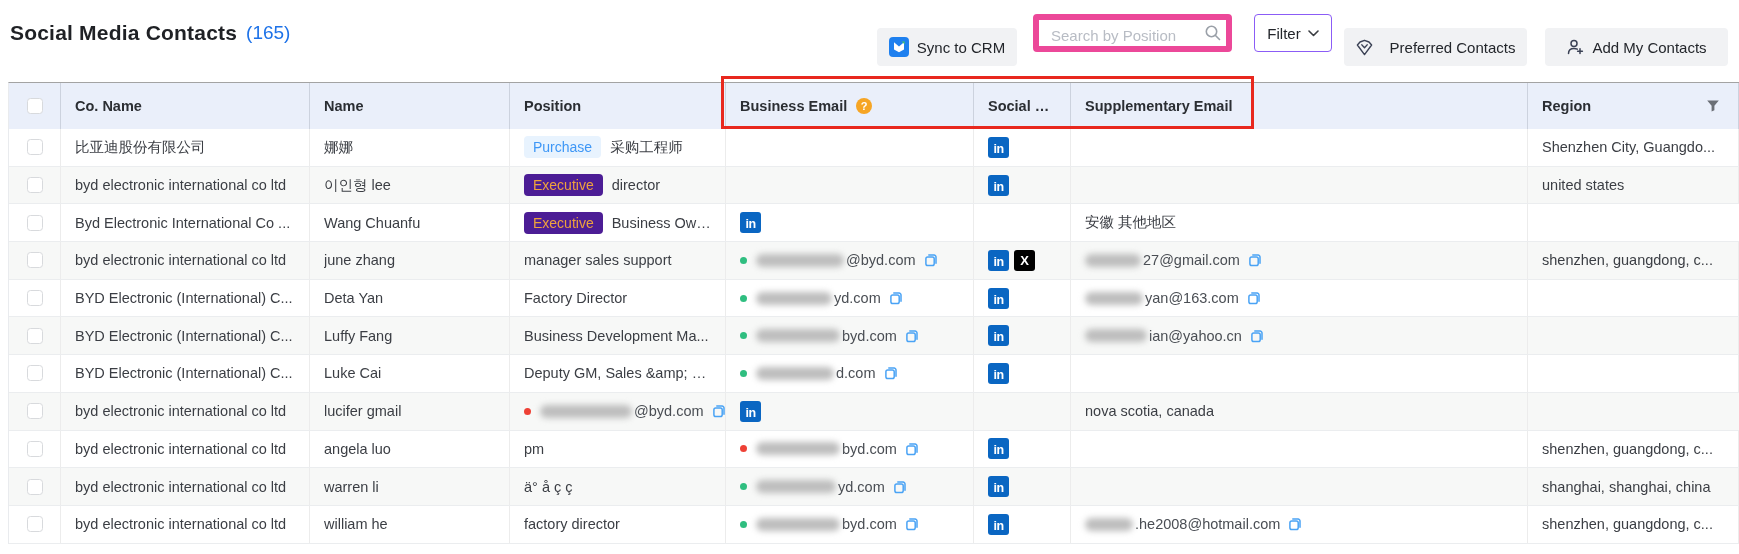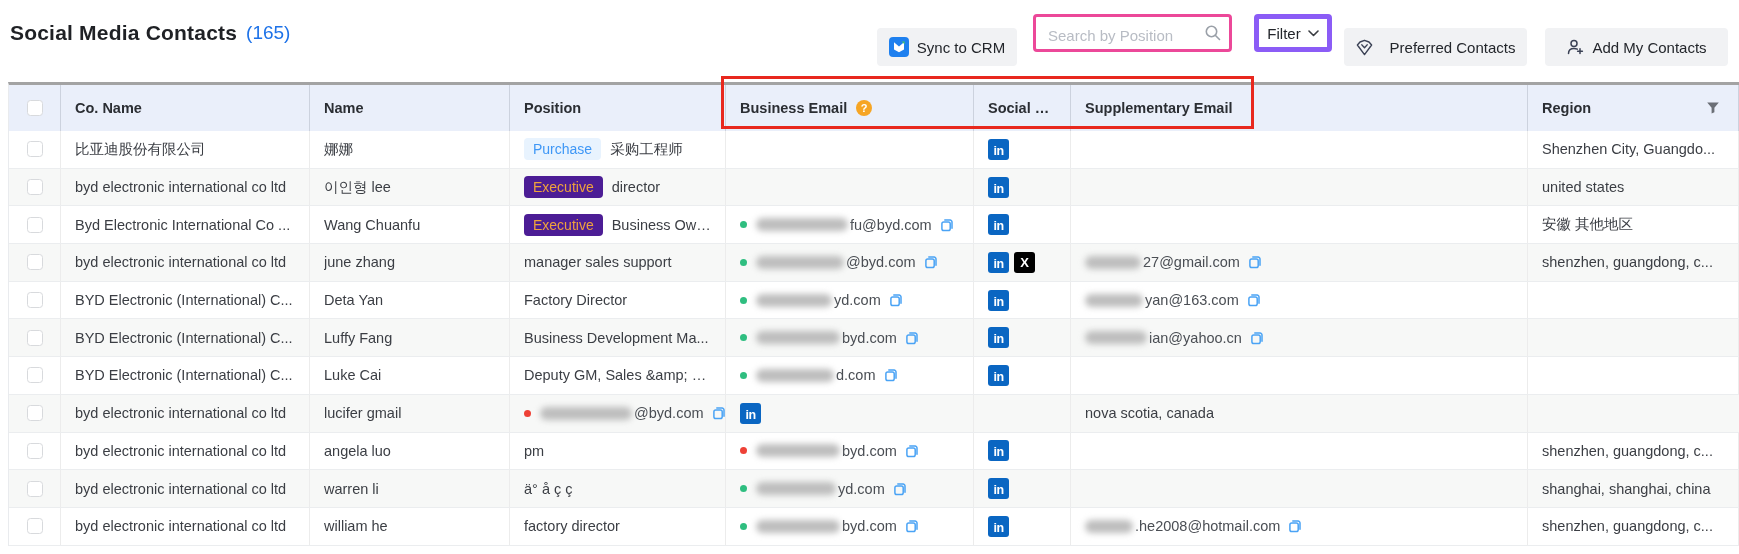--- a/index.html
+++ b/index.html
@@ -8,34 +8,34 @@
   .page { position:relative; width:1739px; height:554px; background:#fff; overflow:hidden; }
 
   
   .topbar { position:absolute; left:10px; right:11px; top:13px; height:40px; display:flex; align-items:center; }
   .title { font-size:21px; font-weight:700; color:#1f2125; letter-spacing:.2px; }
   .count { font-size:19px; font-weight:500; color:#1d72e8; margin-left:9px; }
   .spacer { flex:1; }
   .btn { height:38px; display:flex; align-items:center; justify-content:center; gap:8px;
          border-radius:4px; font-size:15px; color:#23262b; cursor:pointer; flex:none; }
   .btn.gray { background:#f1f2f4;margin-top:28px; }
-  .btn.white { background:#fff; border:5px solid #8b5cf6; }
+  .btn.white { background:#fff; border:1px solid #8b5cf6; }
   .btn-sync { width:140px; }
   .search-wrap { position:relative; width:199px; margin-left:16px; flex:none; }
-  .search-input { width:100%; height:38px; border:3px solid #ec4899; border-radius:4px;
+  .search-input { width:100%; height:38px; border:6px solid #ec4899; border-radius:4px;
                   padding:4px 34px 0 12px; font-size:15px; color:#333; outline:none;
                   font-family:"Liberation Sans", sans-serif; }
   .search-input::placeholder { color:#b8bcc4; }
   .search-icon { position:absolute; right:10px; top:10px; }
   .btn-filter { width:78px; margin-left:22px; gap:7px; }
   .btn-preferred { width:183px; margin-left:12px;gap:17px; }
   .btn-add { width:183px; margin-left:18px; }
 
   
-  .table { position:absolute; left:8px; top:82px; width:1731px; border-top:3px solid #a3a3a3; border-left:1px solid #e9ebee; }
+  .table { position:absolute; left:8px; top:82px; width:1731px; border-top:1px solid #a3a3a3; border-left:1px solid #e9ebee; }
   .hrow, .row { display:grid; grid-template-columns:52px 249px 200px 216px 248px 97px 457px 1fr; }
   .hrow { height:46px; background:#eaeffa; }
   .row { height:37.7px; border-bottom:1px solid #ebedef; background:#fff; }
   .row.stripe { background:#f7f8f7; }
   .cell, .hcell { display:flex; align-items:center; padding:0 14px; overflow:hidden; white-space:nowrap; }
   .hcell { font-size:14.5px; font-weight:700; color:#2b2e33; border-right:1px solid #ccd2de; }
   .cell { font-size:14.5px; color:#3b3e44; border-right:1px solid #ececec; }
   .cell.cb, .hcell.cb { justify-content:center; padding:0; }
   .ellip { overflow:hidden; text-overflow:ellipsis; white-space:nowrap; }
   .checkbox { width:16px; height:16px; background:#fff; border:1.5px solid #d8dadd; border-radius:3.5px; flex:none; cursor:pointer; }
@@ -202,29 +202,20 @@
           <div class="cell">
             <span class="ellip">Byd Electronic International Co ...</span>
           </div>
           <div class="cell">
             <span class="ellip">Wang Chuanfu</span>
           </div>
           <div class="cell">
             <span class="tag executive">Executive</span>
             <span class="ellip">Business Owner</span>
           </div>
-          <div class="cell">
-            <span class="dot green"></span>
-            <span class="blur" style="width:92px"></span>
-            <span class="etext">fu@byd.com</span>
-            <svg class="copy-icon" width="16" height="16" viewBox="0 0 16 16">
-              <path d="M5.8 3.1 h5.3 a1.9 1.9 0 0 1 1.9 1.9 v6.3" fill="none" stroke="#4aa3f5" stroke-width="1.5" stroke-linecap="round"></path>
-              <rect x="2.9" y="4.9" width="8.3" height="8.7" rx="1.8" fill="none" stroke="#4aa3f5" stroke-width="1.5"></rect>
-            </svg>
-          </div>
           <div class="cell social-cell">
             <span class="li-icon">in</span>
           </div>
           <div class="cell"></div>
           <div class="cell">
             <span class="ellip">安徽 其他地区</span>
           </div>
         </div>
         <div class="row stripe">
           <div class="cell cb">

